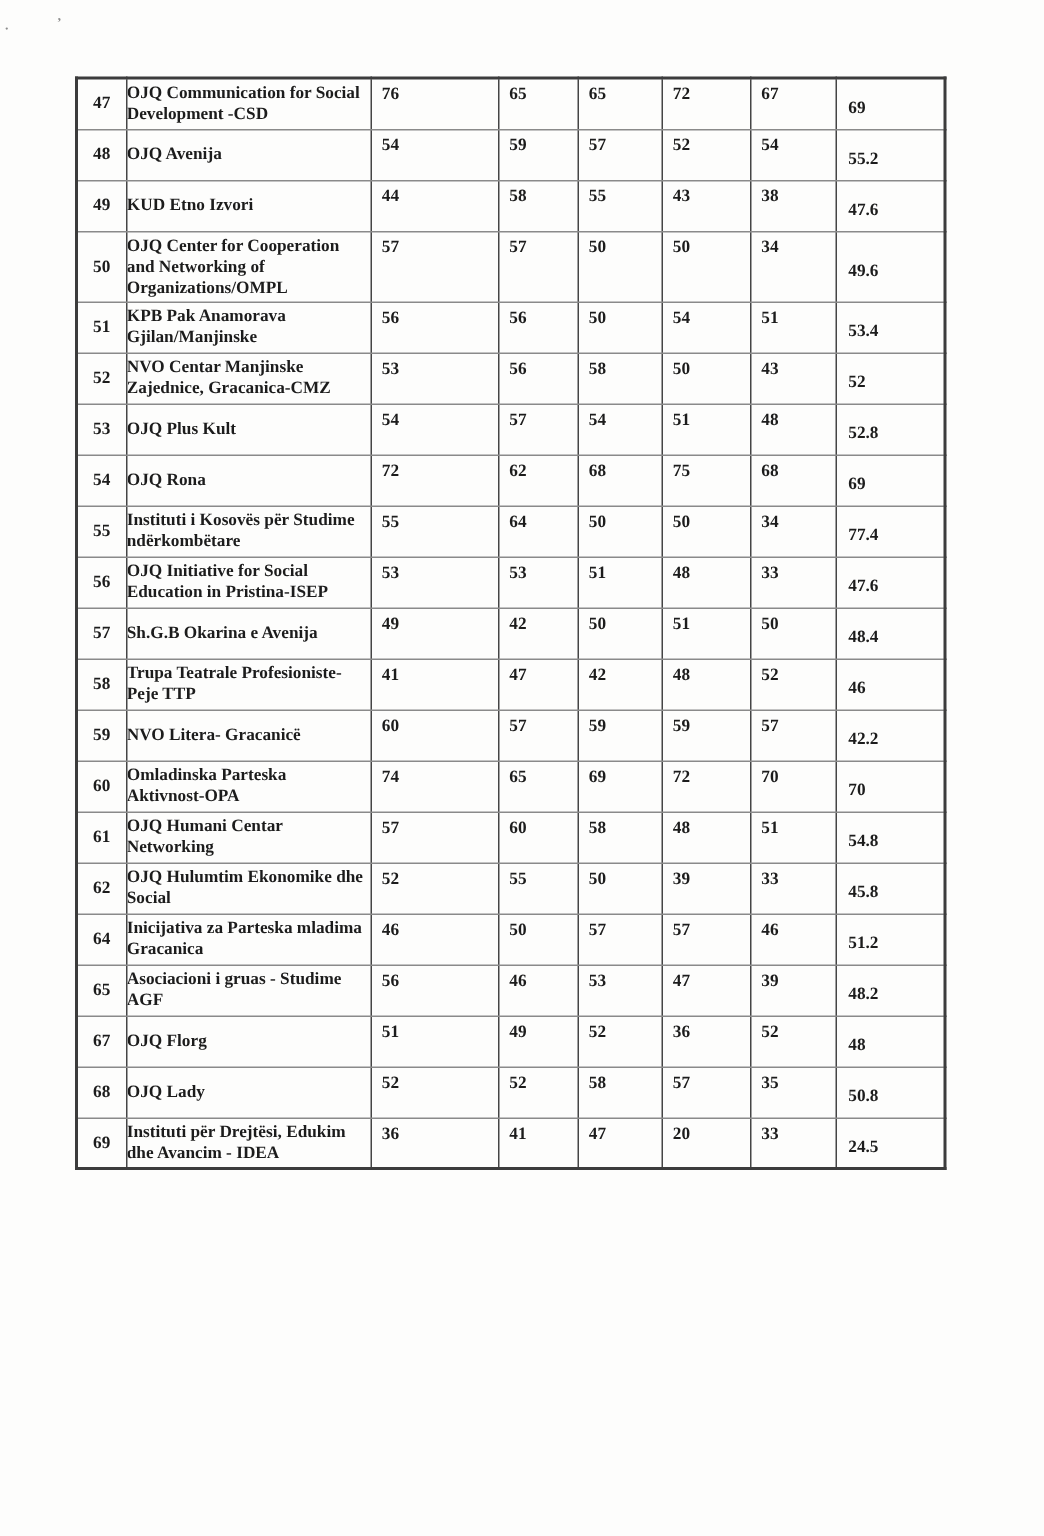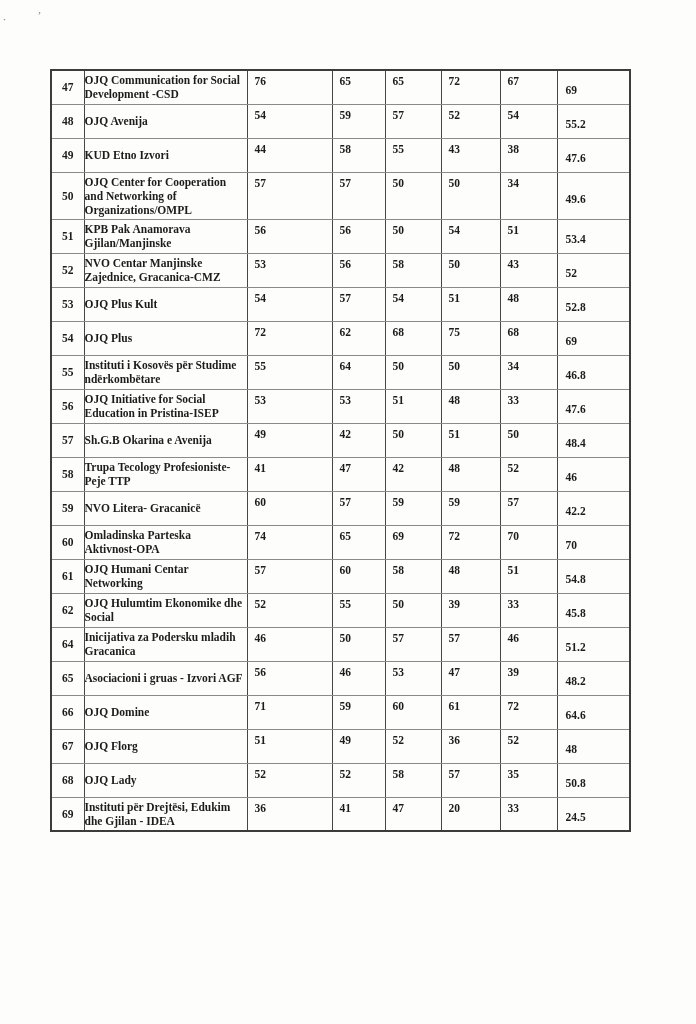--- a/index.html
+++ b/index.html
@@ -25,21 +25,21 @@
     font-size: 9px;
     font-weight: bold;
     user-select: none;
   }
   .artifact-1 { left: 38px; top: 10px; }
   .artifact-2 { left: 3px;  top: 14px; }
 
   table.eval-table {
     position: absolute;
     left: 50px;
-    top: 69px;
+    top: 51px;
     width: 579px;
     border-collapse: collapse;
     table-layout: fixed;
     border: 2px solid #3c3c3c;
     font-size: 11.5px;
     font-weight: bold;
     line-height: 1.22;
   }
   .eval-table tr { height: 34px; }
   .eval-table td {
@@ -162,38 +162,38 @@
       <td class="c-score">54</td>
       <td class="c-score">57</td>
       <td class="c-score">54</td>
       <td class="c-score">51</td>
       <td class="c-score">48</td>
       <td class="c-avg">52.8</td>
     </tr>
 
     <tr>
       <td class="c-num">54</td>
-      <td class="c-name">OJQ Plus</td>
+      <td class="c-name">OJQ Rona</td>
       <td class="c-score">72</td>
       <td class="c-score">62</td>
       <td class="c-score">68</td>
       <td class="c-score">75</td>
       <td class="c-score">68</td>
       <td class="c-avg">69</td>
     </tr>
 
     <tr>
       <td class="c-num">55</td>
       <td class="c-name">Instituti i Kosovës për Studime ndërkombëtare</td>
       <td class="c-score">55</td>
       <td class="c-score">64</td>
       <td class="c-score">50</td>
       <td class="c-score">50</td>
       <td class="c-score">34</td>
-      <td class="c-avg">46.8</td>
+      <td class="c-avg">77.4</td>
     </tr>
 
     <tr>
       <td class="c-num">56</td>
       <td class="c-name">OJQ Initiative for Social Education in Pristina-ISEP</td>
       <td class="c-score">53</td>
       <td class="c-score">53</td>
       <td class="c-score">51</td>
       <td class="c-score">48</td>
       <td class="c-score">33</td>
@@ -206,21 +206,21 @@
       <td class="c-score">49</td>
       <td class="c-score">42</td>
       <td class="c-score">50</td>
       <td class="c-score">51</td>
       <td class="c-score">50</td>
       <td class="c-avg">48.4</td>
     </tr>
 
     <tr>
       <td class="c-num">58</td>
-      <td class="c-name">Trupa Tecology Profesioniste-Peje TTP</td>
+      <td class="c-name">Trupa Teatrale Profesioniste-Peje TTP</td>
       <td class="c-score">41</td>
       <td class="c-score">47</td>
       <td class="c-score">42</td>
       <td class="c-score">48</td>
       <td class="c-score">52</td>
       <td class="c-avg">46</td>
     </tr>
 
     <tr>
       <td class="c-num">59</td>
@@ -262,50 +262,40 @@
       <td class="c-score">55</td>
       <td class="c-score">50</td>
       <td class="c-score">39</td>
       <td class="c-score">33</td>
       <td class="c-avg">45.8</td>
     </tr>
 
 
     <tr>
       <td class="c-num">64</td>
-      <td class="c-name">Inicijativa za Podersku mladih Gracanica</td>
+      <td class="c-name">Inicijativa za Parteska mladima Gracanica</td>
       <td class="c-score">46</td>
       <td class="c-score">50</td>
       <td class="c-score">57</td>
       <td class="c-score">57</td>
       <td class="c-score">46</td>
       <td class="c-avg">51.2</td>
     </tr>
 
     <tr>
       <td class="c-num">65</td>
-      <td class="c-name">Asociacioni i gruas - Izvori AGF</td>
+      <td class="c-name">Asociacioni i gruas - Studime AGF</td>
       <td class="c-score">56</td>
       <td class="c-score">46</td>
       <td class="c-score">53</td>
       <td class="c-score">47</td>
       <td class="c-score">39</td>
       <td class="c-avg">48.2</td>
     </tr>
 
-    <tr>
-      <td class="c-num">66</td>
-      <td class="c-name">OJQ Domine</td>
-      <td class="c-score">71</td>
-      <td class="c-score">59</td>
-      <td class="c-score">60</td>
-      <td class="c-score">61</td>
-      <td class="c-score">72</td>
-      <td class="c-avg">64.6</td>
-    </tr>
 
     <tr>
       <td class="c-num">67</td>
       <td class="c-name">OJQ Florg</td>
       <td class="c-score">51</td>
       <td class="c-score">49</td>
       <td class="c-score">52</td>
       <td class="c-score">36</td>
       <td class="c-score">52</td>
       <td class="c-avg">48</td>
@@ -317,21 +307,21 @@
       <td class="c-score">52</td>
       <td class="c-score">52</td>
       <td class="c-score">58</td>
       <td class="c-score">57</td>
       <td class="c-score">35</td>
       <td class="c-avg">50.8</td>
     </tr>
 
     <tr>
       <td class="c-num">69</td>
-      <td class="c-name">Instituti për Drejtësi, Edukim dhe Gjilan - IDEA</td>
+      <td class="c-name">Instituti për Drejtësi, Edukim dhe Avancim - IDEA</td>
       <td class="c-score">36</td>
       <td class="c-score">41</td>
       <td class="c-score">47</td>
       <td class="c-score">20</td>
       <td class="c-score">33</td>
       <td class="c-avg">24.5</td>
     </tr>
   </tbody>
   </table>
 

